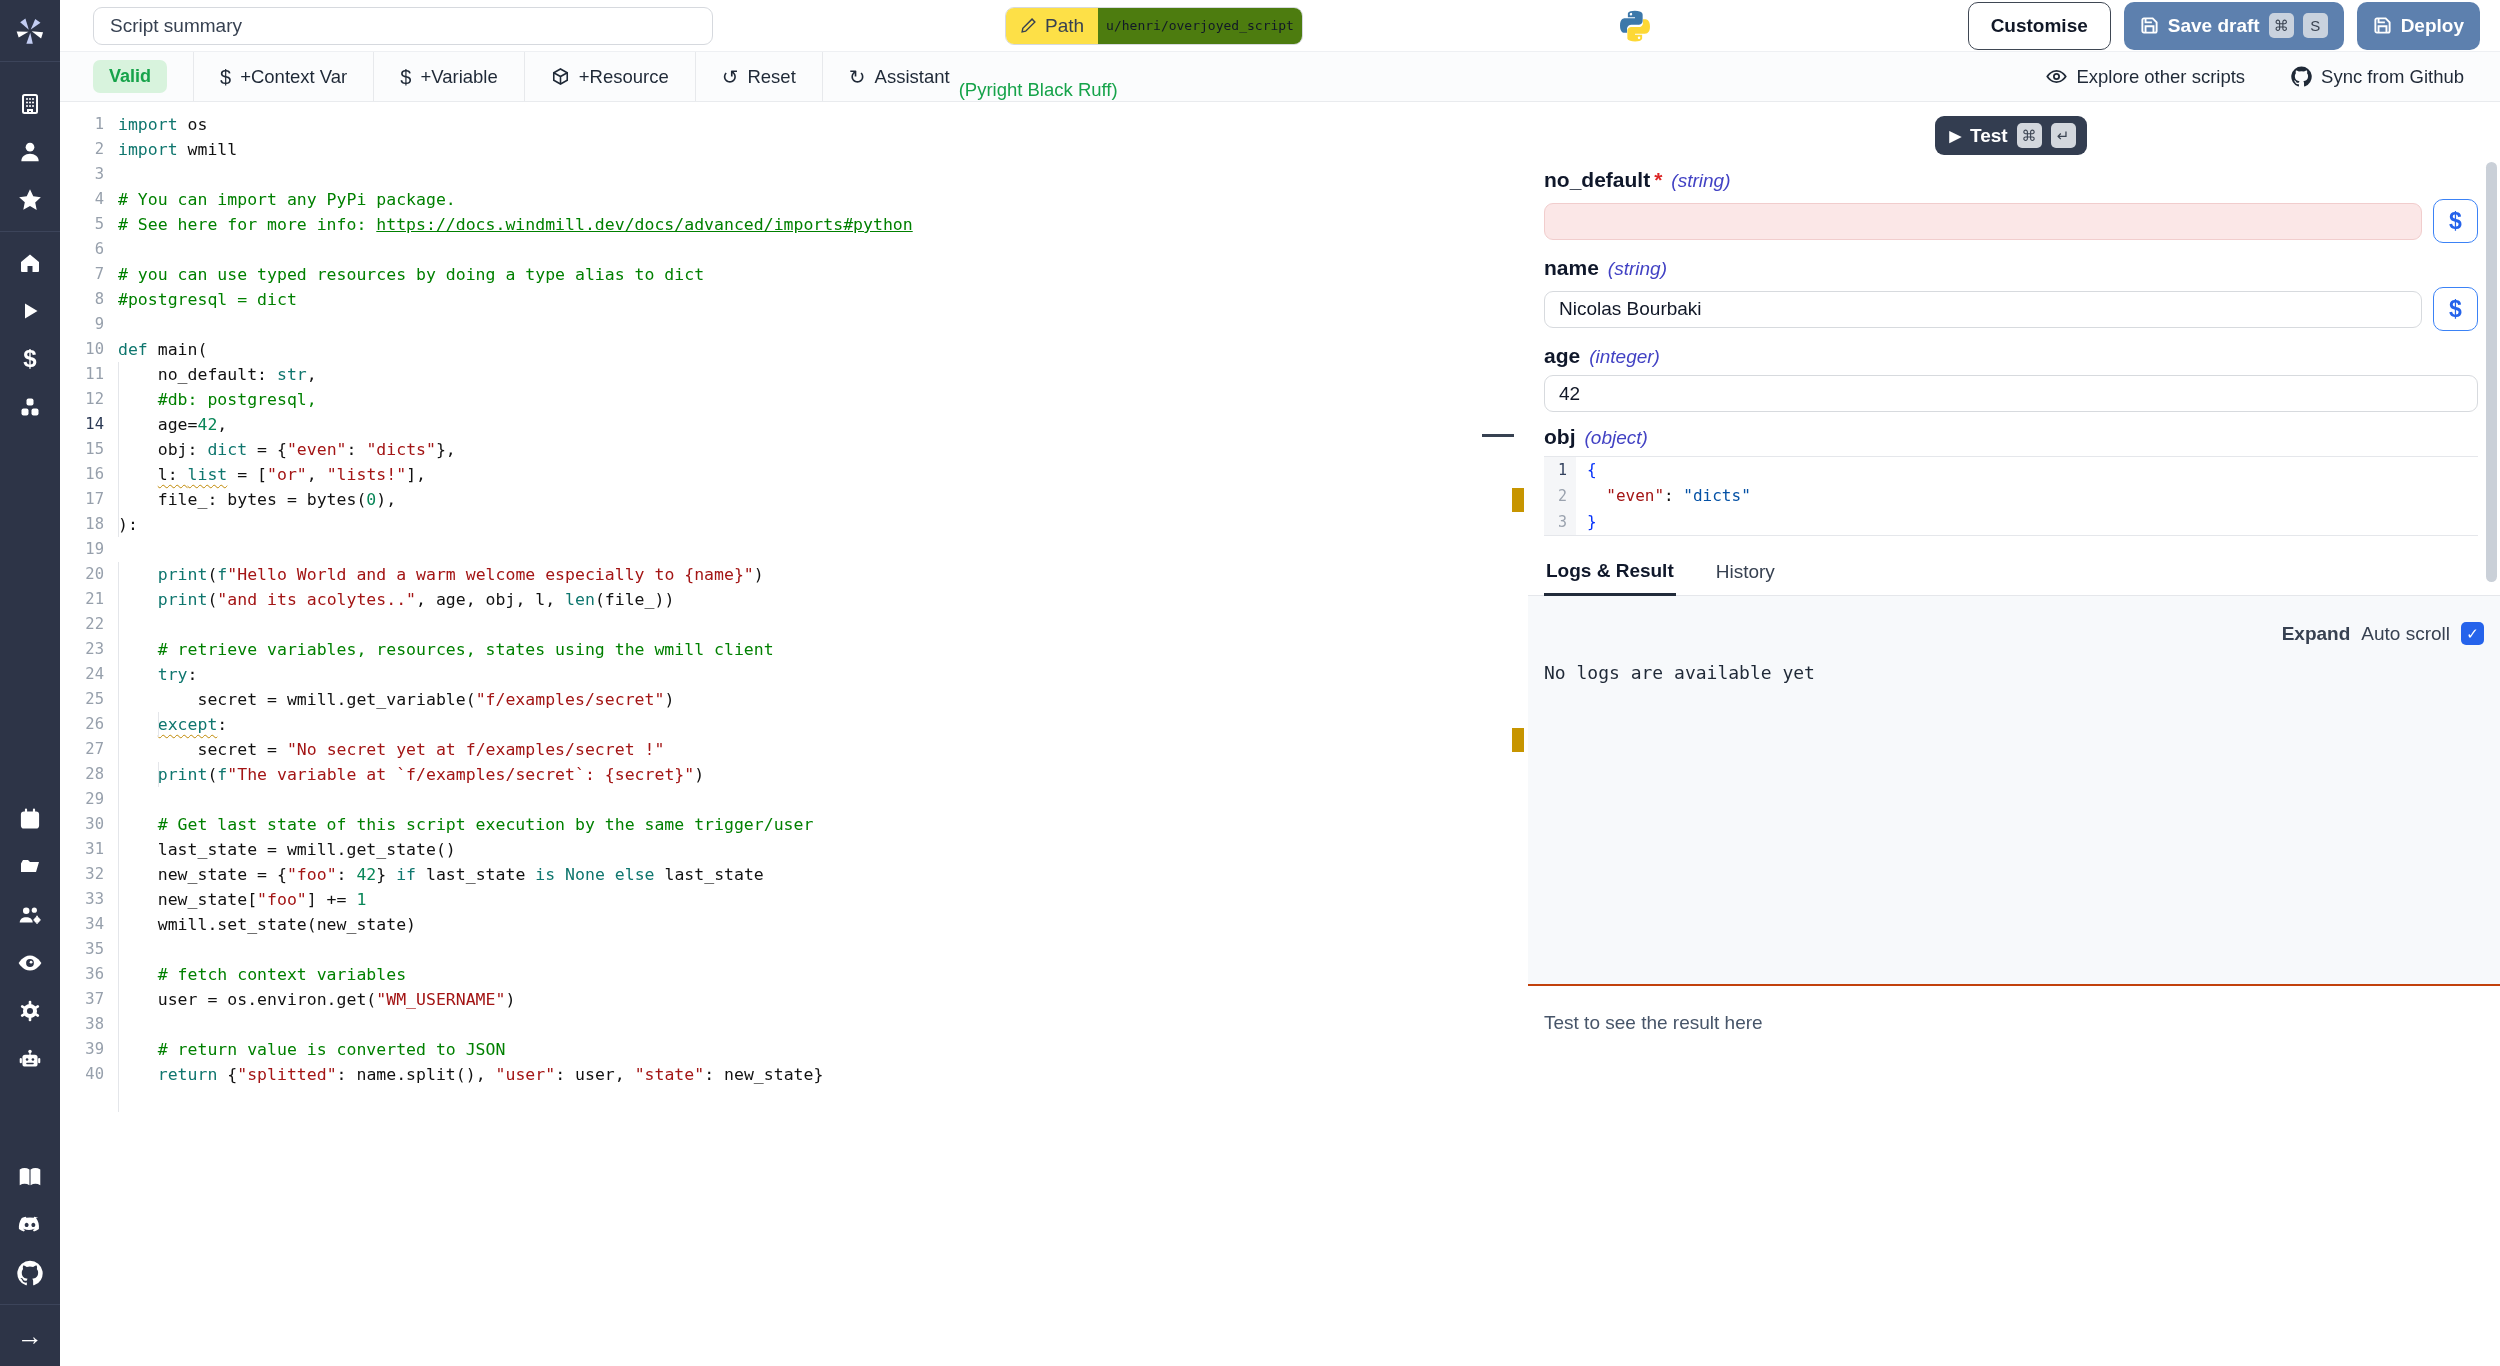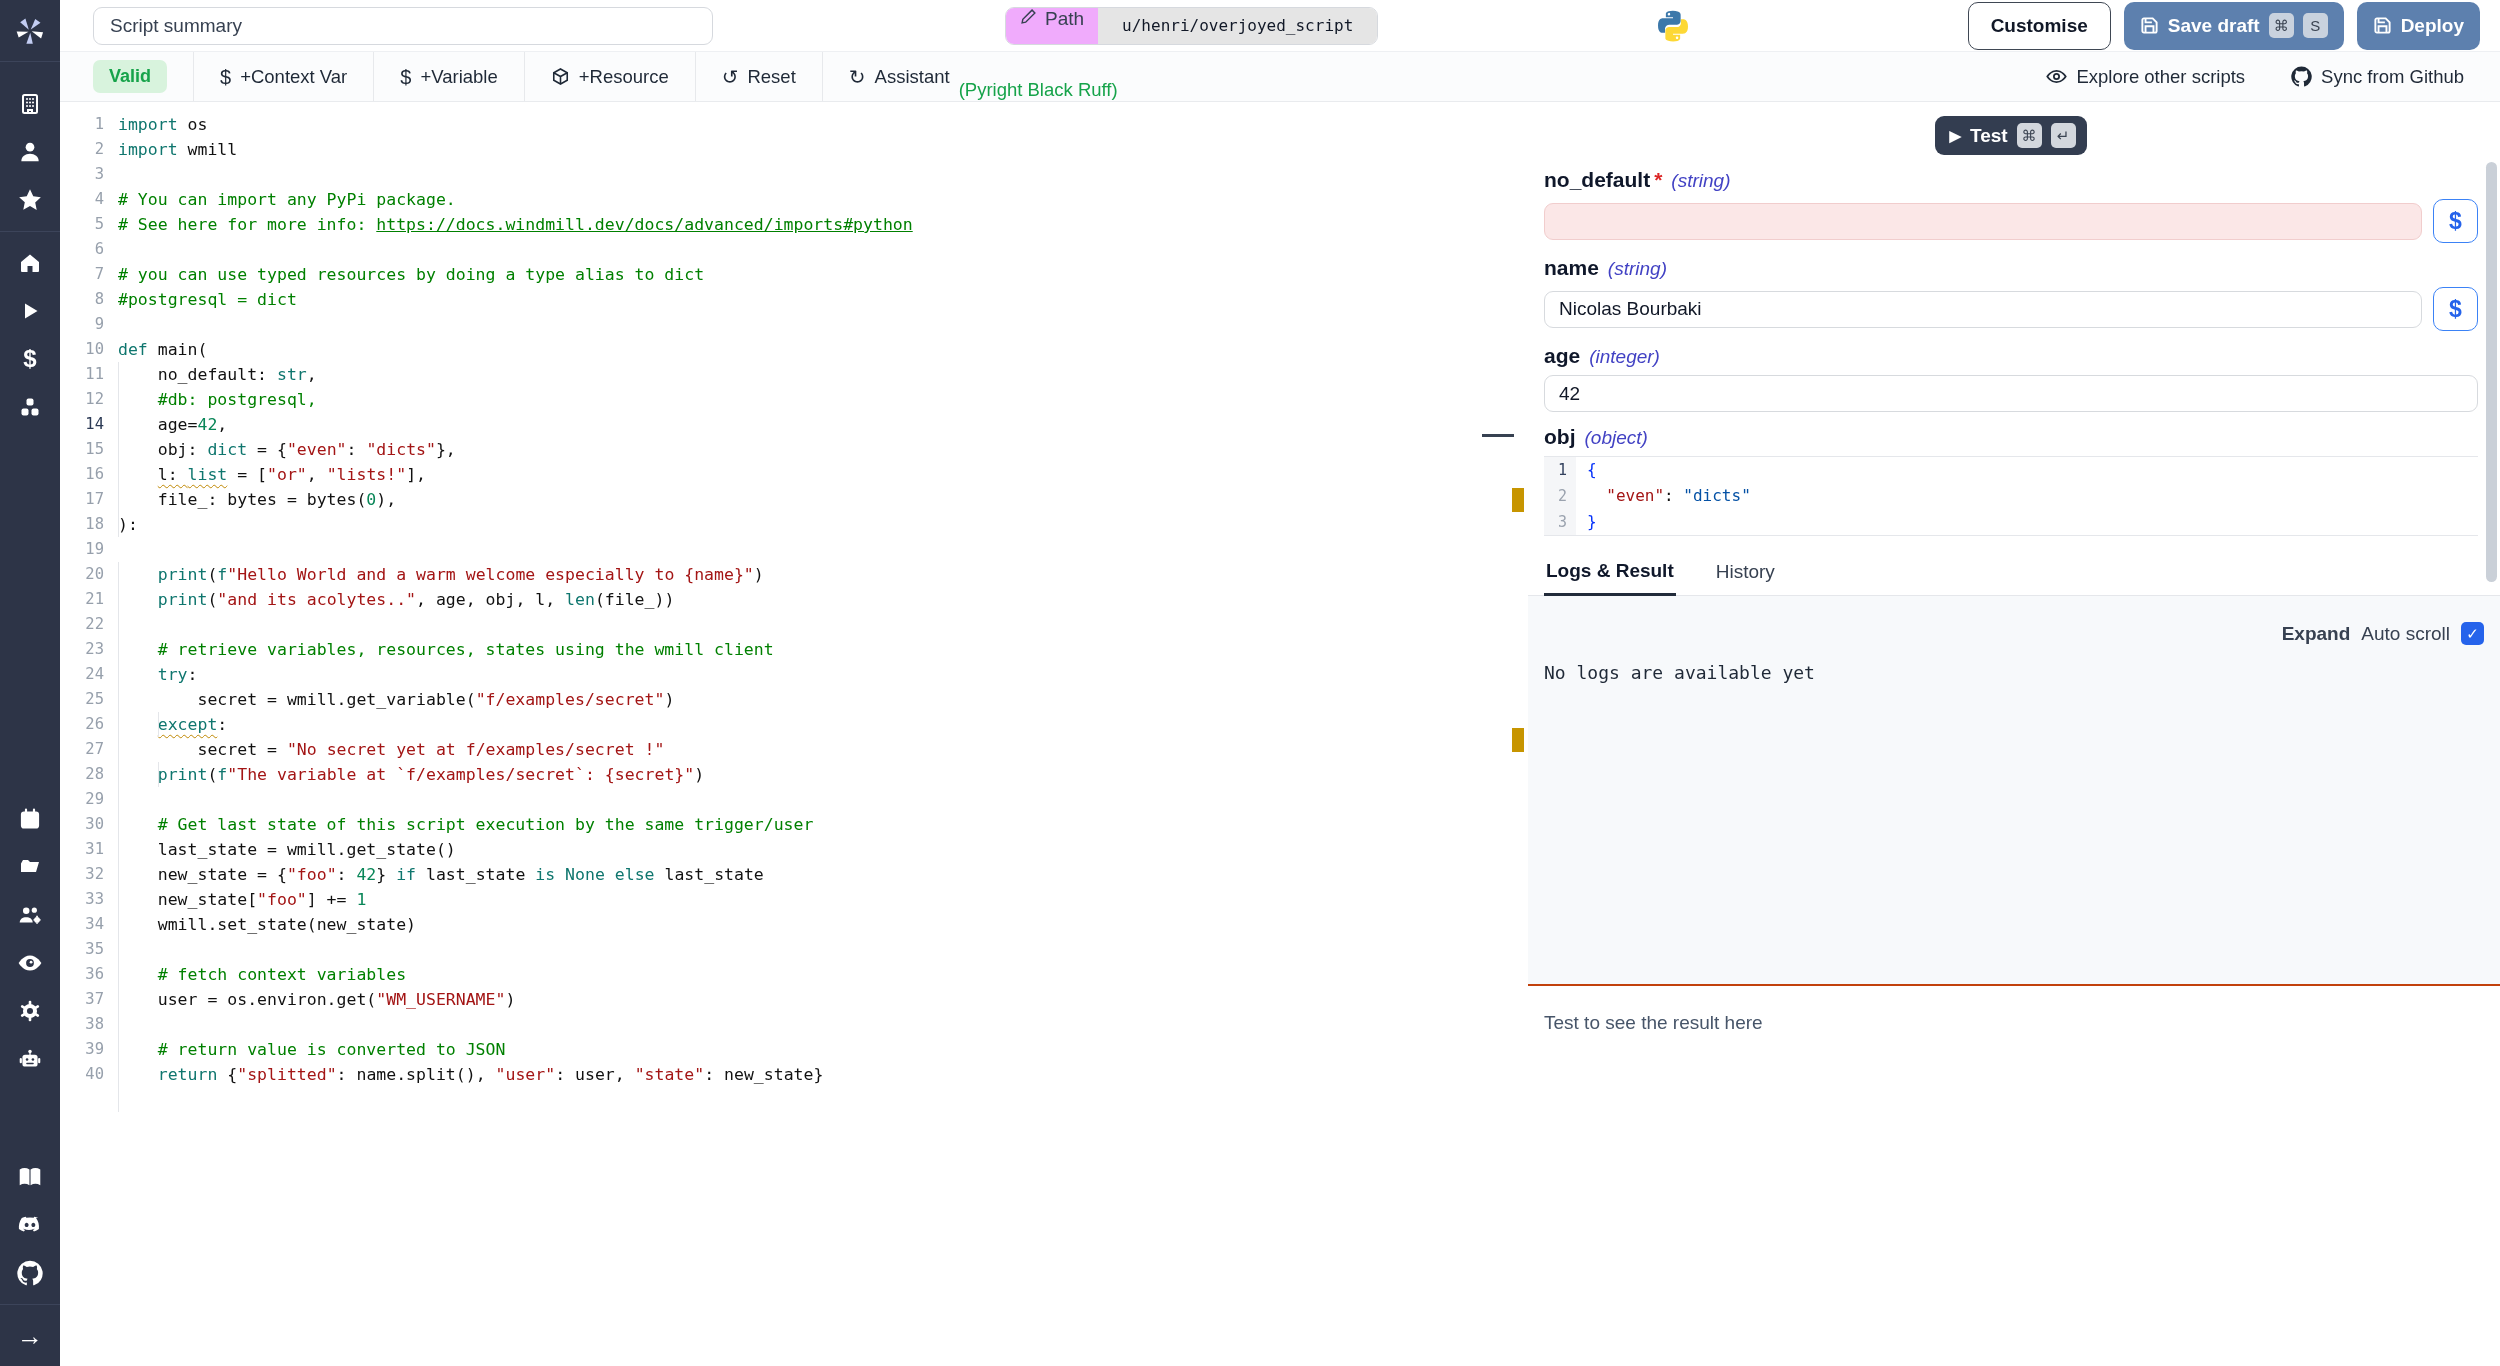--- a/index.html
+++ b/index.html
@@ -17,22 +17,22 @@
   .gap70 { margin-top:70px; }
 
   
   .workarea { flex:1; display:flex; flex-direction:column; min-width:0; }
 
   
   .hdr { height:52px; display:flex; align-items:center; background:#fff; border-bottom:1px solid #eef0f3; }
   .summary-input { margin-left:33px; width:620px; height:38px; border:1px solid #d6d9de; border-radius:9px;
      padding:0 16px; font-size:19px; color:#374151; outline:none; }
   .pathgrp { margin-left:292px; display:flex; align-items:stretch; height:38px; border:1px solid #d6d9de; border-radius:9px; overflow:hidden; cursor:pointer; }
-  .pathlbl { background:#f0abfc; display:flex; align-items:flex-start; gap:8px; padding:0 14px; font-size:19px; color:#374151; }
-  .pathval { display:flex; align-items:center; padding:0 24px; font-family:"DejaVu Sans Mono", monospace; font-size:16px; color:#111827; background:#e5e5e5; }
+  .pathlbl { background:#fde047; display:flex; align-items:center; gap:8px; padding:0 14px; font-size:19px; color:#374151; }
+  .pathval { display:flex; align-items:center; padding:0 8px; font-family:"DejaVu Sans Mono", monospace; font-size:13px; color:#111827; background:#4d7c0f; }
   .lang-logo { margin:0 auto; display:flex; align-items:center; }
   .hbtns { display:flex; align-items:center; gap:13px; margin-right:20px; }
   .btn { display:flex; align-items:center; gap:9px; height:48px; border-radius:10px; font-size:19px; font-weight:700; cursor:pointer; }
   .btn-outline { background:#fff; border:1.5px solid #3f4754; color:#111827; padding:0 22px; }
   .btn-blue { background:#5d80ae; border:none; color:#fff; padding:0 16px; }
   .kbd { background:#c9d2de; color:#3b4452; border-radius:5px; min-width:25px; height:25px; display:flex; align-items:center; justify-content:center; font-size:15px; font-weight:400; }
   .kbd-dark { background:#d3d7dd; }
 
   
   .tbar { height:50px; display:flex; align-items:center; background:#fbfcfd; border-bottom:1px solid #e9ebee; }

